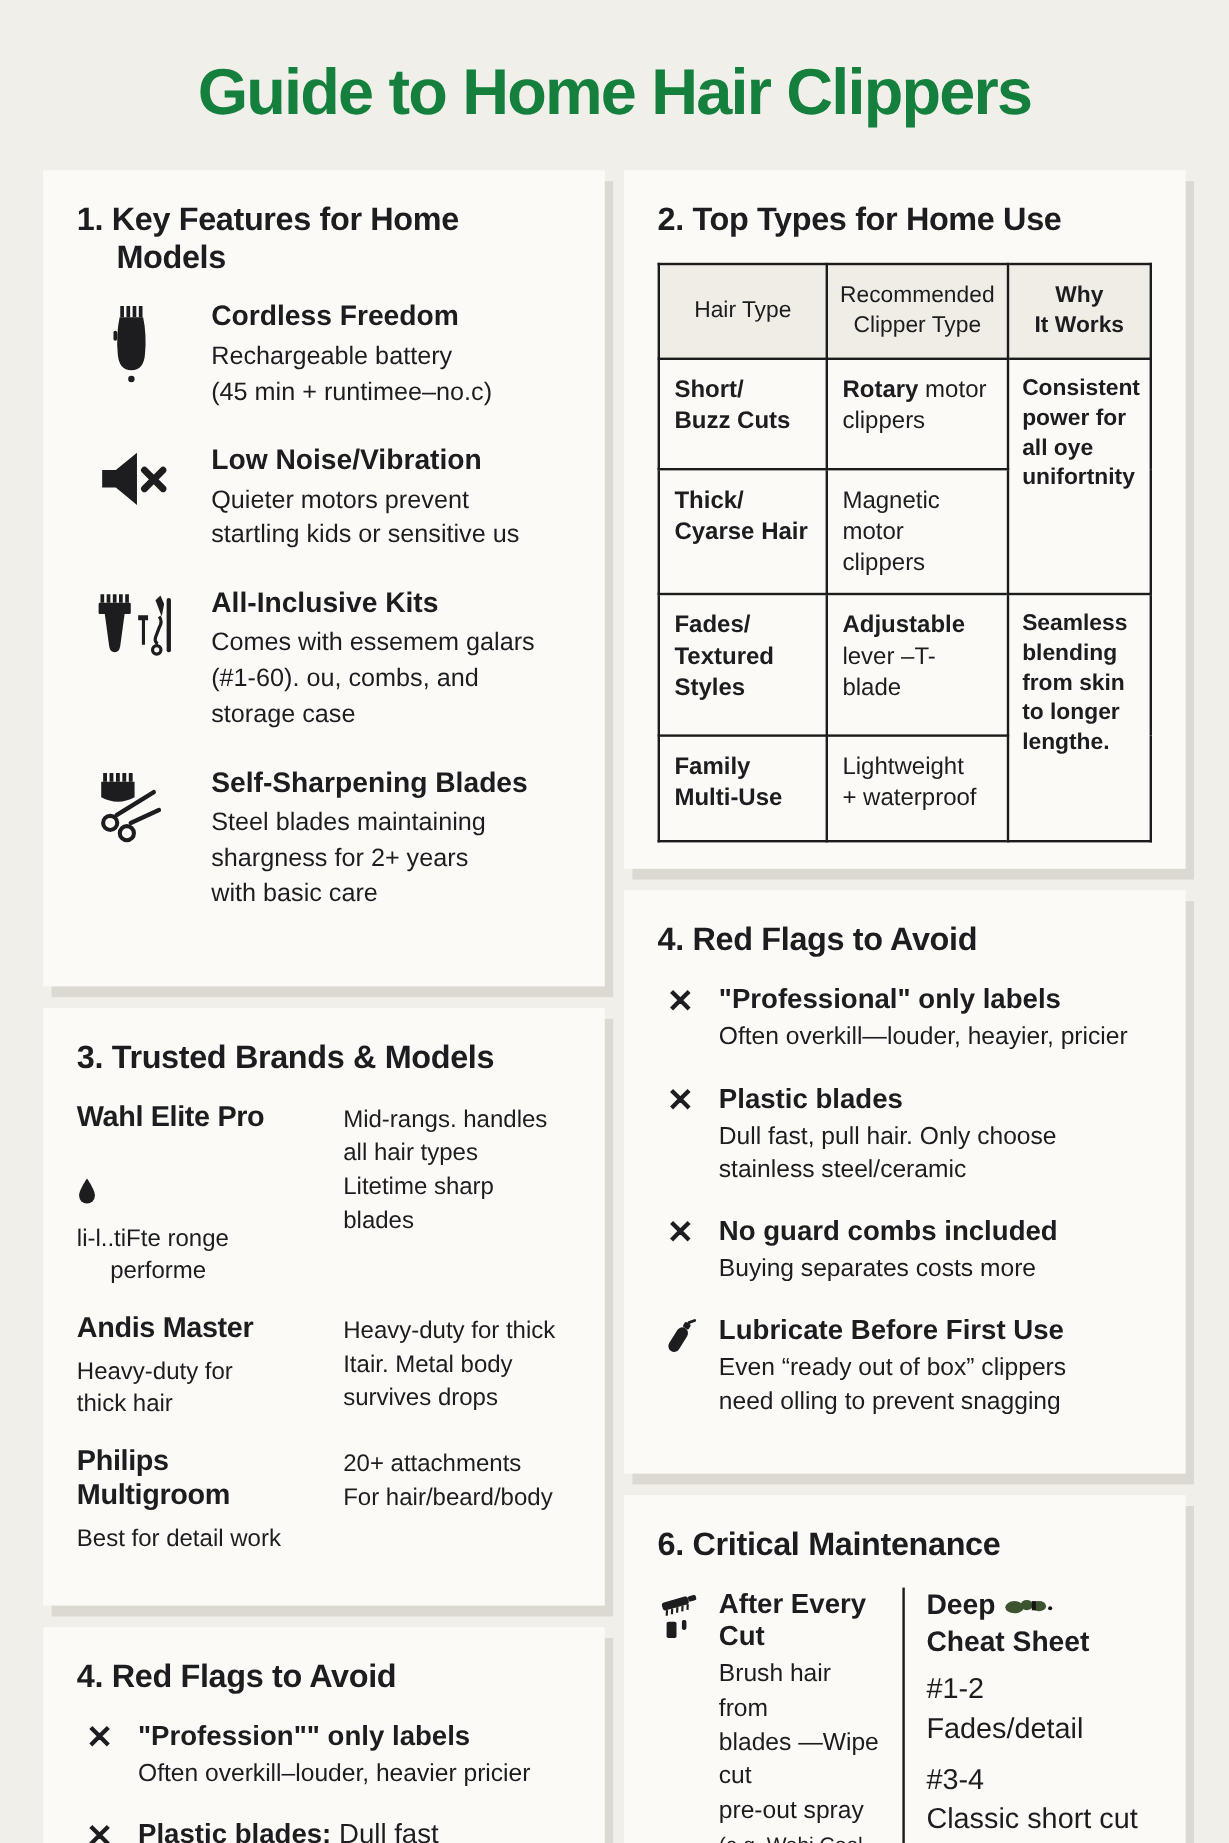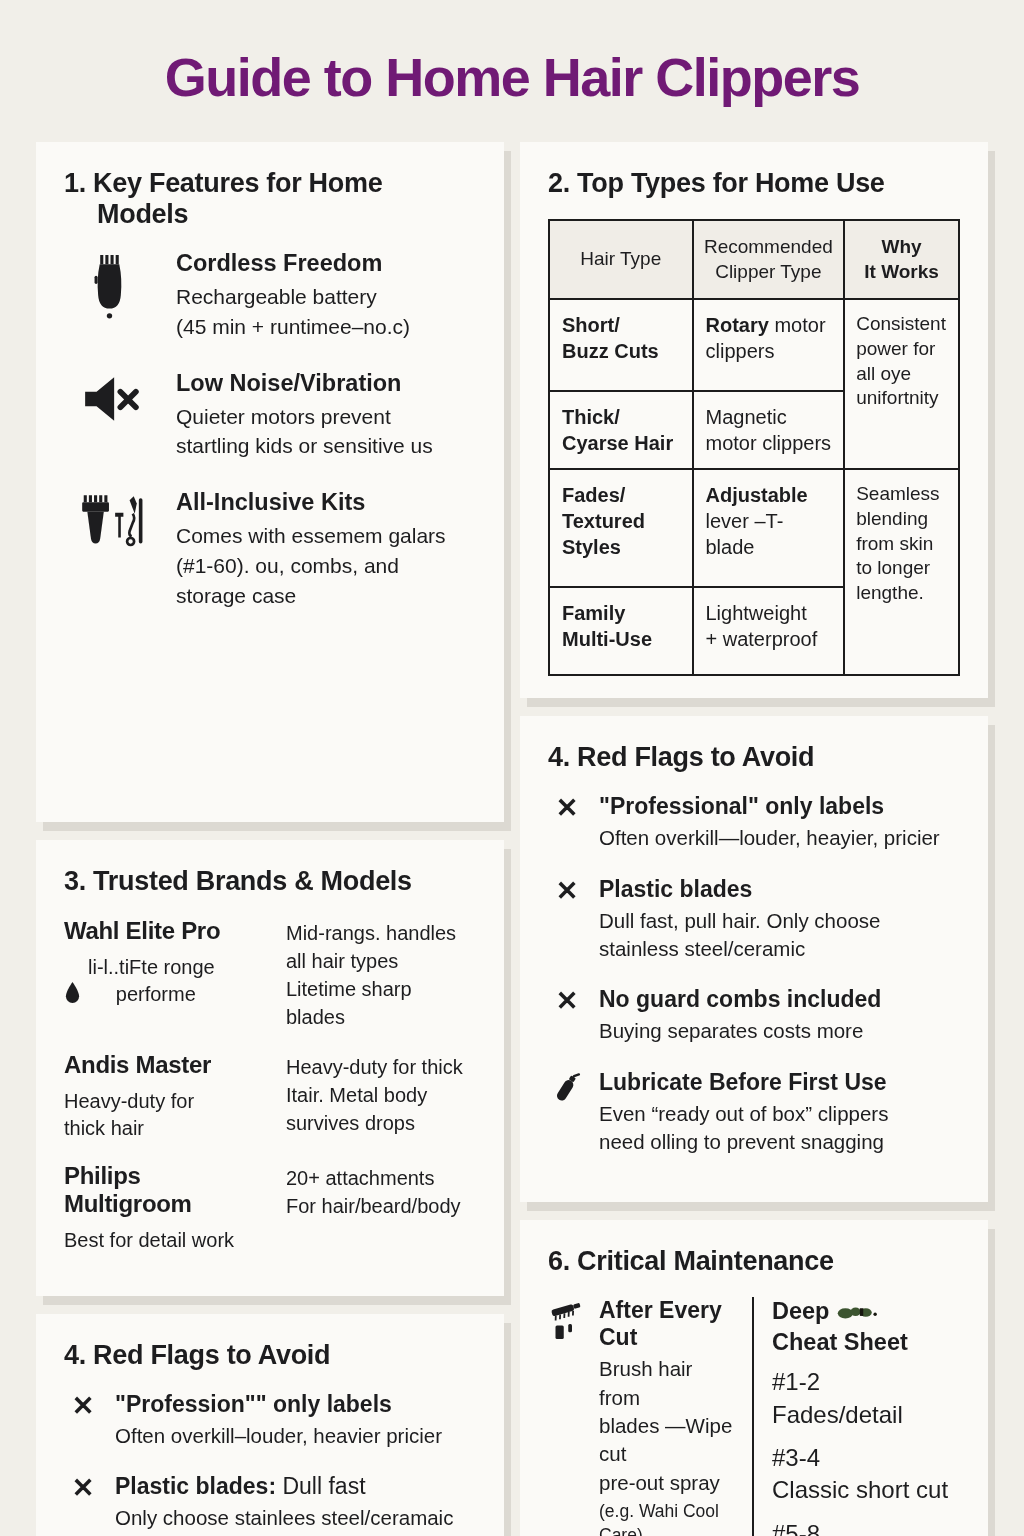--- a/index.html
+++ b/index.html
@@ -6,21 +6,21 @@
   body{
     width:1024px;min-height:1536px;
     background:#f1efe9;
     font-family:"Liberation Sans", sans-serif;
     color:#1d1d1f;
     -webkit-font-smoothing:antialiased;
   }
   .page{padding:30px 36px 40px;}
   h1{
     font-size:54px;font-weight:700;text-align:center;
-    letter-spacing:-1.5px;margin:16px 0 34px;color:#701a75;
+    letter-spacing:-1.5px;margin:16px 0 34px;color:#15803d;
   }
   .grid{display:grid;grid-template-columns:1fr 1fr;gap:16px;align-items:start;}
   .col{display:flex;flex-direction:column;gap:18px;}
   .panel{
     background:#fbfaf7;
     box-shadow:7px 9px 0 #dcd9d2;
     padding:26px 28px 22px;
   }
   h2{
     font-size:27px;font-weight:700;margin:0 0 20px;
@@ -41,38 +41,38 @@
     white-space:pre-line;line-height:1.3;
   }
   th{
     background:#f0ede7;font-weight:400;text-align:center;
     font-size:19px;padding:14px 6px;vertical-align:middle;
   }
   th.bold{font-weight:700;}
   td{font-size:20px;padding:12px 12px;}
   td.hair{font-weight:700;width:35%;}
   td.clip{width:37%;}
-  td.why{width:28%;font-size:19px;padding:12px 8px 20px 11px;}
+  td.why{width:28%;font-size:19px;padding:12px 8px 20px 11px;font-weight:bold;}
   td .b{font-weight:700;}
   tr.r1 td{height:66px;}
   tr.r3 td{height:92px;}
   tr.r4 td{height:62px;}
   
   .rf{display:flex;gap:15px;margin-bottom:23px;}
   .rf:last-child{margin-bottom:6px;}
   .rf .ic{width:36px;flex:none;text-align:center;padding-top:2px;}
   .xmark{font-size:27px;font-weight:900;line-height:1;letter-spacing:-2px;}
   .rf h3{font-size:23px;margin:0 0 4px;font-weight:700;}
   .rf h3 .suffix{font-weight:400;}
   .rf p{font-size:20.5px;margin:0;white-space:pre-line;line-height:1.38;}
   .rf p.note{font-size:17.5px;margin-top:2px;}
   
   .brand{display:grid;grid-template-columns:208px 1fr;column-gap:14px;margin-bottom:20px;align-items:start;}
   .bname{font-size:24px;font-weight:700;letter-spacing:-.3px;}
-  .bsub{font-size:20px;white-space:pre-line;margin-top:9px;line-height:1.35;display:flex;gap:7px;align-items:flex-start;}
+  .bsub{font-size:20px;white-space:pre-line;margin-top:9px;line-height:1.35;display:flex;gap:7px;align-items:flex-start;flex-direction:column;}
   .bright{font-size:20px;white-space:pre-line;line-height:1.4;padding-top:2px;}
   
   .mwrap{display:flex;}
   .mleft{flex:1;padding-right:14px;}
   .mright{width:188px;border-left:2.5px solid #1c1c1c;padding-left:18px;}
   .cheat-title{font-size:23.5px;font-weight:700;line-height:1.22;margin-bottom:10px;}
   .cheat-title .blob{vertical-align:middle;margin-left:6px;}
   .ce{font-size:24px;margin-bottom:11px;line-height:1.35;}
   .ce .rng{display:block;}
 </style>
@@ -133,20 +133,37 @@
             </svg>
           </span>
           <div>
             <h3>All-Inclusive Kits</h3>
             <p>Comes with essemem galars
 (#1-60). ou, combs, and
 storage case</p>
           </div>
         </div>
 
+        <div class="feat">
+          <span class="ic">
+            <svg width="62" height="62" viewBox="0 0 58 58">
+              <path class="stroke" d="M8 1v7M13 1v7M18 1v7M23 1v7M28 1v7" stroke-width="3"></path>
+              <path class="fill" d="M5 8 h26 v12 q-13 7 -26 0 z"></path>
+              <path class="stroke" d="M17 34 L46 16 M28 40 L50 30" stroke-width="3.4" stroke-linecap="round"></path>
+              <circle class="stroke" cx="12" cy="40" r="5.5" stroke-width="3.2"></circle>
+              <circle class="stroke" cx="25" cy="48" r="5.5" stroke-width="3.2"></circle>
+            </svg>
+          </span>
+          <div>
+            <h3>Self-Sharpening Blades</h3>
+            <p>Steel blades maintaining
+shargness for 2+ years
+with basic care</p>
+          </div>
+        </div>
       </section>
 
       <section class="panel" style="min-height:372px">
         <h2>3. Trusted Brands &amp; Models</h2>
 
         <div class="brand">
           <div>
             <div class="bname">Wahl Elite Pro</div>
             <div class="bsub">
               <span>

